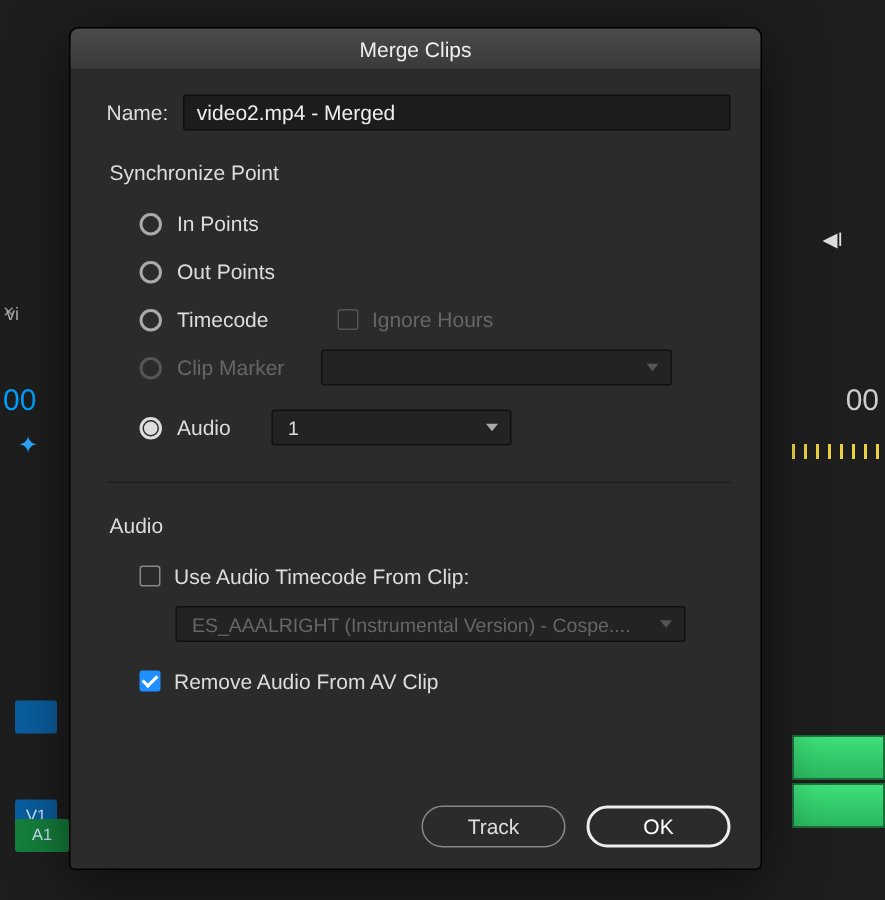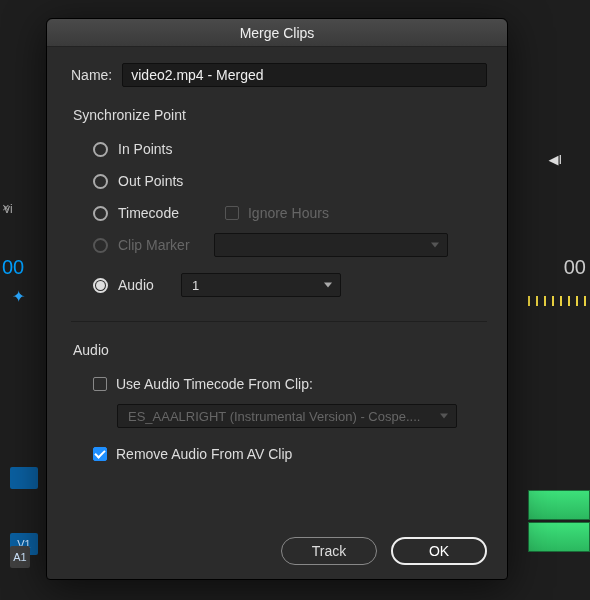--- a/index.html
+++ b/index.html
@@ -6,21 +6,21 @@
   body { width: 590px; height: 600px; overflow: hidden; background: #1a1a1a; position: relative; color: #ccc; font-size: 13px; }
 
   
   .bg { position: absolute; inset: 0; background: #1e1e1e; }
   .bg .blue-num { position: absolute; left: 2px; top: 256px; color: #00a0ff; font-size: 20px; font-weight: 500; }
   .bg .blue-num2 { position: absolute; right: 4px; top: 256px; color: #ccc; font-size: 20px; font-weight: 500; }
   .bg .tab { position: absolute; left: 4px; top: 202px; color: #aaa; font-size: 12px; }
   .bg .x { position: absolute; left: 2px; top: 200px; color: #999; }
   .bg .track-v1 { position: absolute; left: 10px; top: 497px; width: 28px; height: 22px; background: #0a5fa0; color: #d0e7ff; font-size: 11px; display: flex; align-items: center; justify-content: center; border-radius: 2px; margin-top: 36px; }
   .bg .track-v1b { position: absolute; left: 10px; top: 467px; width: 28px; height: 22px; background: #0a5fa0; border-radius: 2px; }
-  .bg .track-a1 { position: absolute; left: 10px; top: 546px; width: 20px; height: 22px; background: #404040; color: #d0e7ff; font-size: 11px; display: flex; align-items: center; justify-content: center; border-radius: 2px; text-align: center; }
+  .bg .track-a1 { position: absolute; left: 10px; top: 546px; width: 36px; height: 22px; background: #15803d; color: #d0e7ff; font-size: 11px; display: flex; align-items: center; justify-content: center; border-radius: 2px; text-align: center; }
   .bg .wave1 { position: absolute; right: 0; top: 490px; width: 62px; height: 30px; background: linear-gradient(#3de07a,#2bb85f); border: 1px solid #1a6b38; }
   .bg .wave2 { position: absolute; right: 0; top: 522px; width: 62px; height: 30px; background: linear-gradient(#3de07a,#2bb85f); border: 1px solid #1a6b38; }
   .bg .ruler { position: absolute; right: 0; top: 296px; width: 62px; height: 10px; background: repeating-linear-gradient(90deg,#e8d040 0 2px,transparent 2px 8px); }
   .bg .play { position: absolute; right: 28px; top: 152px; color: #ddd; }
   .bg .fxicon { position: absolute; left: 12px; top: 287px; color: #2aa8ff; font-size: 16px; }
 
   
   .dialog { position: absolute; left: 46px; top: 18px; width: 462px; height: 562px; background: #2b2b2b; border: 1px solid #000; border-radius: 6px 6px 4px 4px; box-shadow: 0 8px 40px rgba(0,0,0,.6); display: flex; flex-direction: column; }
   .titlebar { height: 28px; background: linear-gradient(#4a4a4a,#3a3a3a); border-bottom: 1px solid #222; display: flex; align-items: center; justify-content: center; color: #eee; font-size: 14px; border-radius: 6px 6px 0 0; }
   .content { padding: 16px 20px 14px 24px; flex: 1; display: flex; flex-direction: column; }

